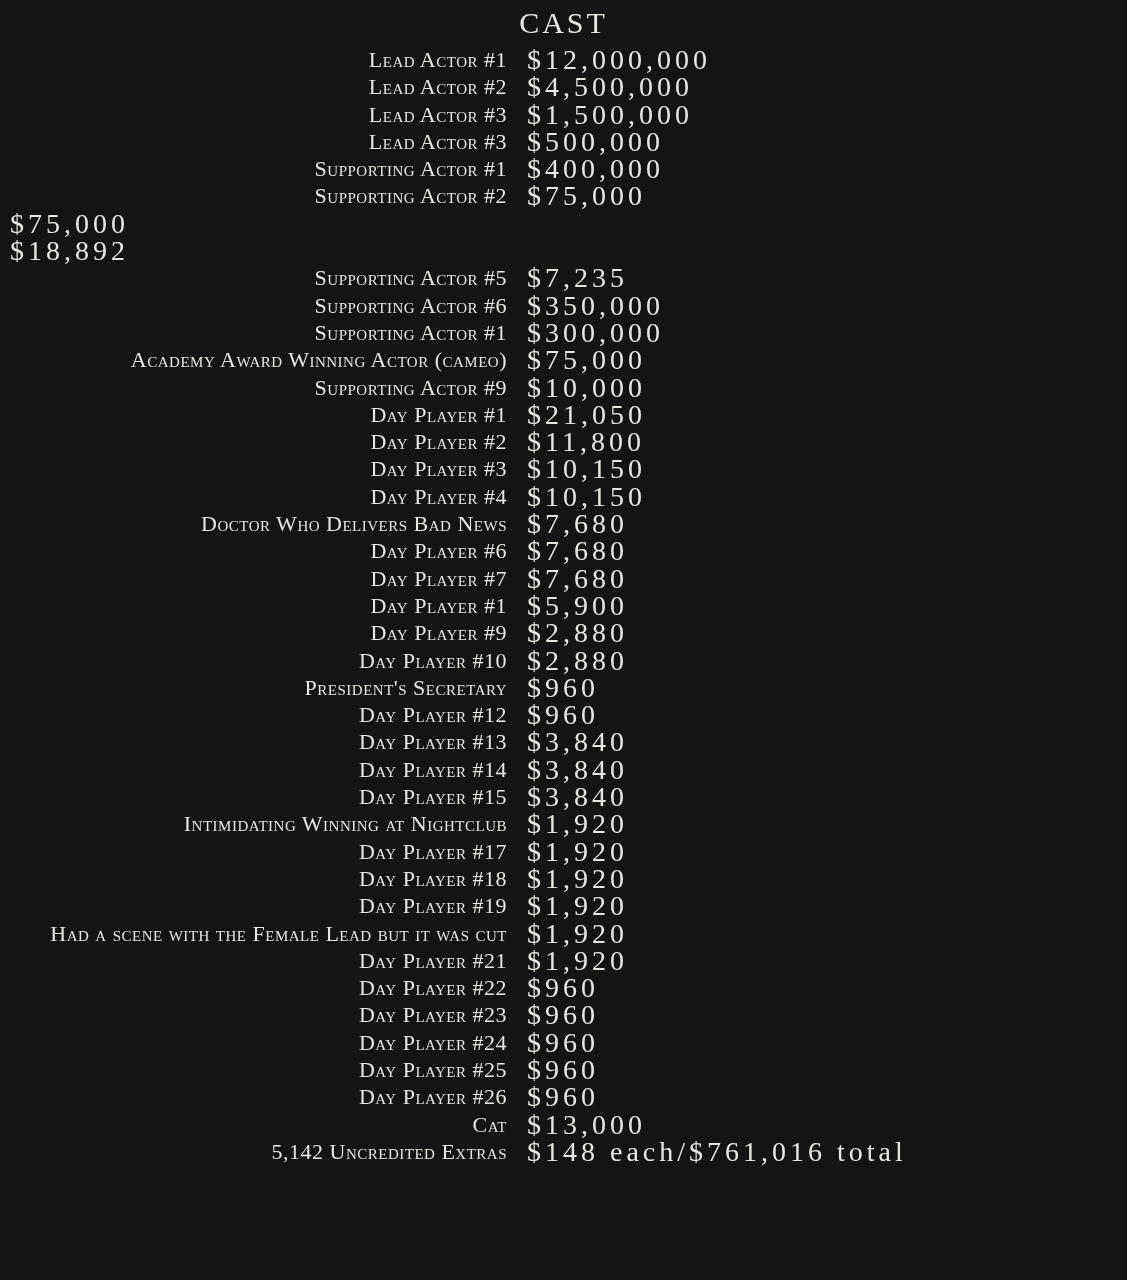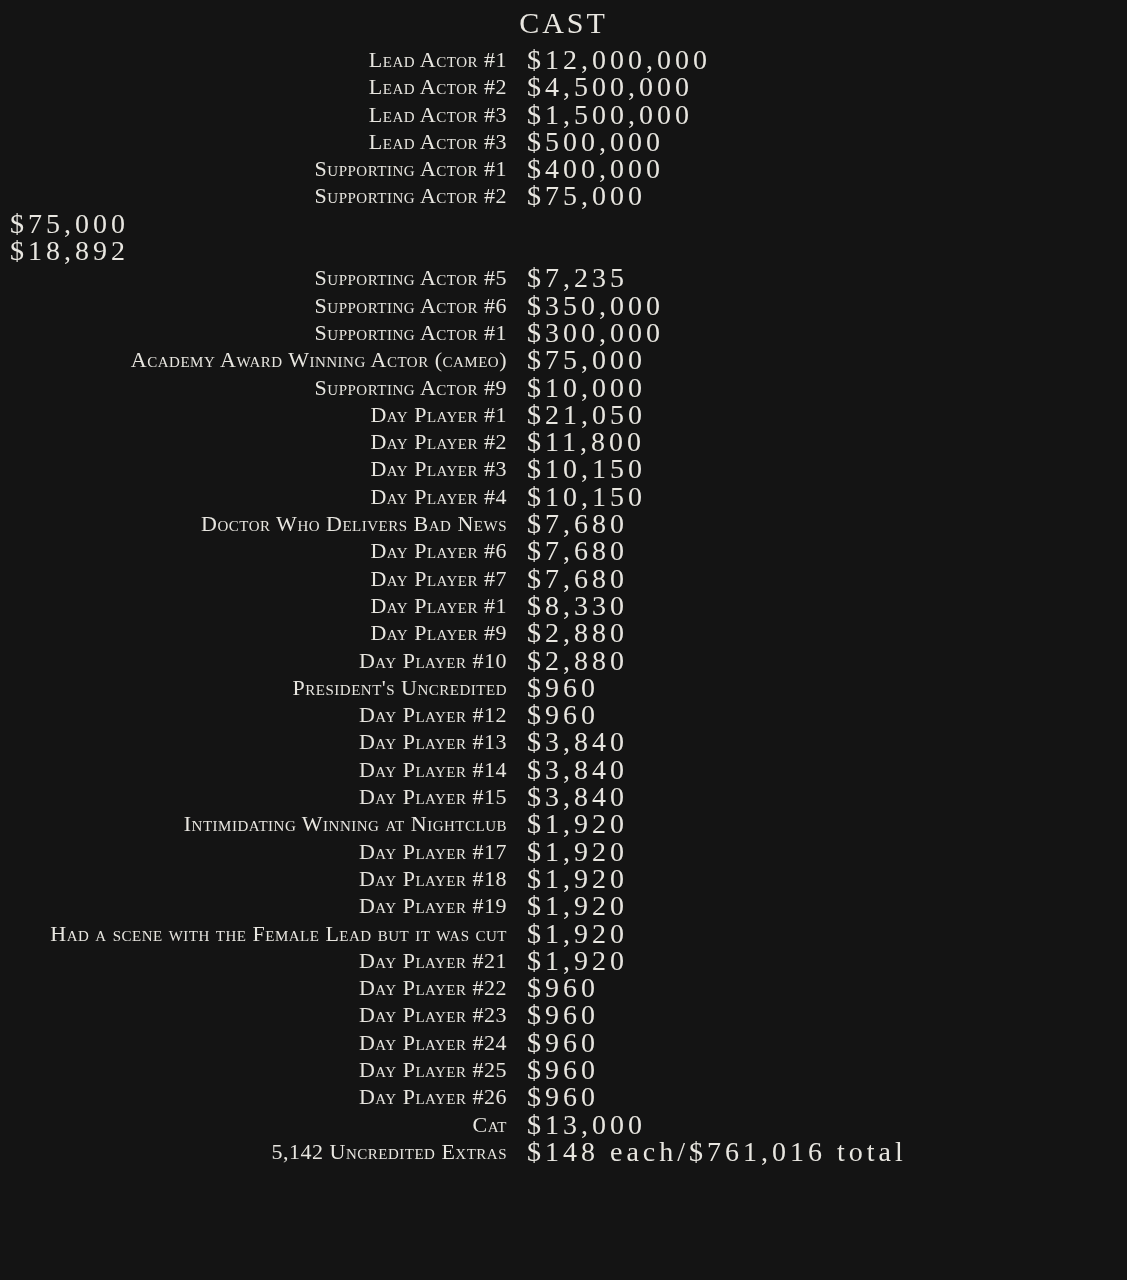--- a/index.html
+++ b/index.html
@@ -126,32 +126,32 @@
       <div class="row">
         <div class="role">Day Player #6</div>
         <div class="amount">$7,680</div>
       </div>
       <div class="row">
         <div class="role">Day Player #7</div>
         <div class="amount">$7,680</div>
       </div>
       <div class="row">
         <div class="role">Day Player #1</div>
-        <div class="amount">$8,330</div>
+        <div class="amount">$5,900</div>
       </div>
       <div class="row">
         <div class="role">Day Player #9</div>
         <div class="amount">$2,880</div>
       </div>
       <div class="row">
         <div class="role">Day Player #10</div>
         <div class="amount">$2,880</div>
       </div>
       <div class="row">
-        <div class="role">President's Uncredited</div>
+        <div class="role">President's Secretary</div>
         <div class="amount">$960</div>
       </div>
       <div class="row">
         <div class="role">Day Player #12</div>
         <div class="amount">$960</div>
       </div>
       <div class="row">
         <div class="role">Day Player #13</div>
         <div class="amount">$3,840</div>
       </div>

